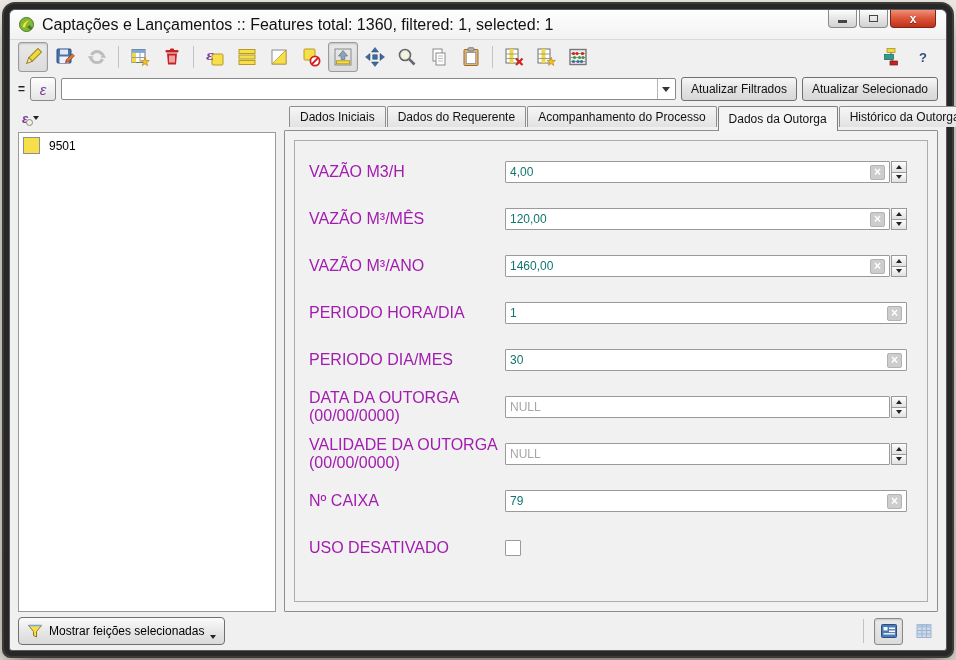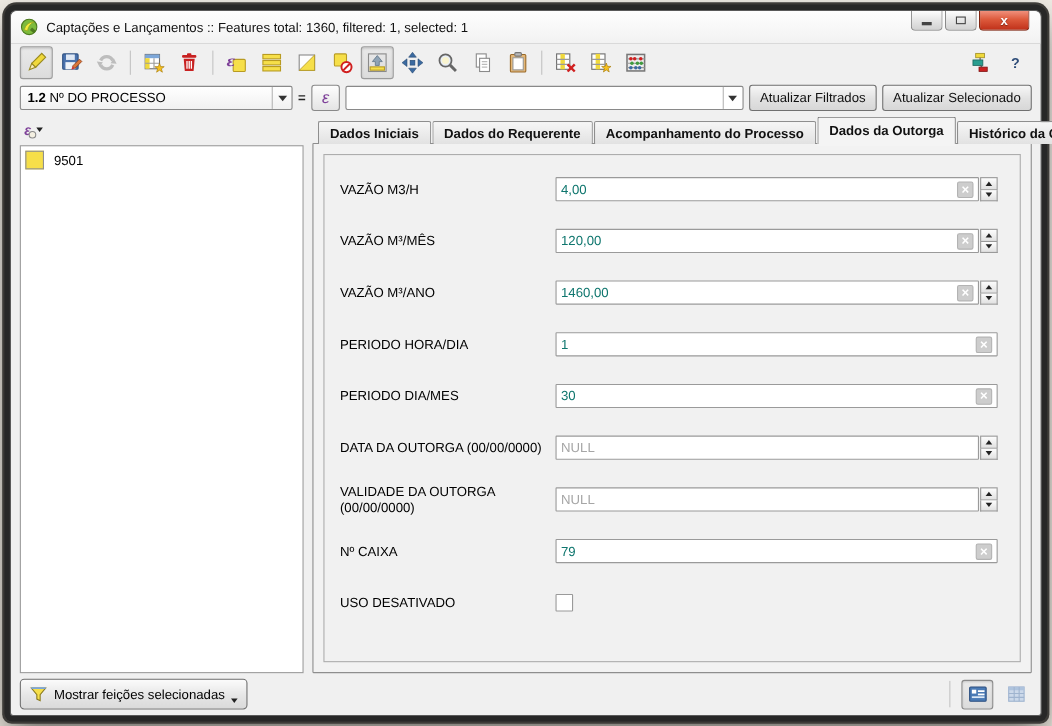--- a/index.html
+++ b/index.html
@@ -12,21 +12,21 @@
       radial-gradient(circle at 88% 2%, rgba(20,60,120,.8) 0 1px, transparent 2px),
       linear-gradient(#efebe4,#e8e3da);}
   .window{position:absolute;left:9px;top:9px;width:936px;height:640px;
     background:#f0f0f0;border:1px solid #5a5a5a;border-radius:6px 6px 3px 3px;
     box-shadow:0 0 0 5px #272727,0 0 0 7px #3d3b38,0 12px 30px rgba(0,0,0,.65);
     display:flex;flex-direction:column;}
   
   .titlebar{height:29px;display:flex;align-items:center;padding:0 8px;
     background:linear-gradient(#fefefe,#f2f2f2);border-bottom:1px solid #d9d9d9;
     border-radius:6px 6px 0 0;position:relative;}
-  .title-text{font-size:12px;color:#111;margin-left:7px;}
+  .title-text{font-size:16px;color:#111;margin-left:7px;}
   .winbtns{position:absolute;top:0;right:10px;display:flex;}
   .winbtn{width:29px;height:18px;border:1px solid #8a8a8a;border-top:none;
     background:linear-gradient(#fdfdfd,#e8e8e8 45%,#d2d2d2);
     display:flex;align-items:center;justify-content:center;
     border-radius:0 0 4px 4px;margin-left:2px;box-sizing:border-box;}
   .winbtn.close{width:46px;background:linear-gradient(#f0907c,#dd5a3c 45%,#c0311a);
     border-color:#7e2410;}
   .glyph-min{width:9px;height:3px;background:#444;margin-top:6px;}
   .glyph-max{width:9px;height:7px;border:1px solid #444;box-sizing:border-box;}
   .glyph-x{color:#fff;font-size:12px;font-weight:bold;text-shadow:0 1px 1px #7e2410;line-height:1;}
@@ -67,32 +67,32 @@
   .eps-ico::after{content:"";position:absolute;right:-5px;bottom:0;width:5px;height:5px;
     border:1px solid #8a8a8a;border-radius:50%;background:#f4f0e2;}
   .side-arrow{width:0;height:0;border-left:3.5px solid transparent;border-right:3.5px solid transparent;
     border-top:4px solid #222;margin-right:3px;}
   .side-list{flex:1;background:#fff;border:1px solid #9a9a9a;margin-top:2px;overflow:hidden;}
   .list-item{display:flex;align-items:center;gap:7px;padding:4px 4px;}
   .swatch{width:15px;height:15px;background:#f6df49;border:1px solid #8f8f8f;}
   .item-label{font-size:12px;background:#fff;outline:1px solid #fff;padding:1px 16px 1px 2px;}
   
   .formside{flex:1;display:flex;flex-direction:column;min-width:0;}
-  .tabbar{display:flex;align-items:flex-end;padding-left:5px;position:relative;z-index:3;font-weight:bold;}
+  .tabbar{display:flex;align-items:flex-start;padding-left:5px;position:relative;z-index:3;}
   .tab{height:20px;line-height:20px;padding:0 10px;font-size:12px;color:#111;
     border:1px solid #8e8e8e;border-bottom:none;border-radius:2px 2px 0 0;
     background:linear-gradient(#f6f6f6,#e2e2e2);margin-right:1px;white-space:nowrap;}
   .tab.active{height:24px;line-height:24px;background:#f4f4f4;
     box-shadow:0 2px 0 #f4f4f4;border-color:#7d7d7d;}
   .tabpane{flex:1;border:1px solid #8e8e8e;background:#f2f2f2;margin-top:-1px;
     position:relative;border-radius:1px;}
   .scrollarea{position:absolute;inset:9px;border:1px solid #adadad;background:#f1f1f1;
     padding:20px 6px 0 14px;box-sizing:border-box;overflow:hidden;}
   .frow{display:flex;align-items:center;height:22px;margin-bottom:25px;}
-  .flabel{width:196px;font-size:12px;color:#000000;flex:none;}
+  .flabel{width:196px;font-size:16px;color:#a21caf;flex:none;}
   .fctrl{flex:1;max-width:402px;display:flex;height:22px;}
   .lineedit{flex:1;display:flex;align-items:center;border:1px solid #9a9a9a;
     background:#fff;border-radius:1px;box-sizing:border-box;}
   .lineedit input{flex:1;border:none;outline:none;background:transparent;
     font-family:"Liberation Sans","DejaVu Sans",sans-serif;font-size:12px;color:#0f766e;
     padding:0 4px;min-width:0;}
   .lineedit input::placeholder{color:#a6a6a6;opacity:1;}
   .clear-ico{width:13px;height:13px;border-radius:2px;background:#cdcdcd;
     border:1px solid #b3b3b3;margin-right:4px;flex:none;position:relative;}
   .clear-ico::before{content:"\00d7";position:absolute;left:0;right:0;top:-1px;
@@ -317,26 +317,20 @@
         <line x1="11" y1="6.5" x2="11" y2="8.5" stroke="#555"></line>
         <line x1="11" y1="13.5" x2="13" y2="15" stroke="#555"></line>
       </svg>
     </div>
     <div class="tbtn">
       <span class="help-q">?</span>
     </div>
   </div>
 
   <div class="filterbar">
-    <div class="combo field-combo">
-      <span class="ctext"><b>1.2</b>&nbsp;<span>Nº DO PROCESSO</span></span>
-      <span class="carr">
-          <i class="tri-dn"></i>
-        </span>
-    </div>
     <span class="op-eq">=</span>
     <div class="eps-btn">
       <span>ε</span>
     </div>
     <div class="combo expr-combo">
       <span class="ctext"><input style="border: none; outline: none; width: 100%; font-size: 12px; background: transparent; font-family: inherit;" value=""></span>
       <span class="carr">
           <i class="tri-dn"></i>
         </span>
     </div>

